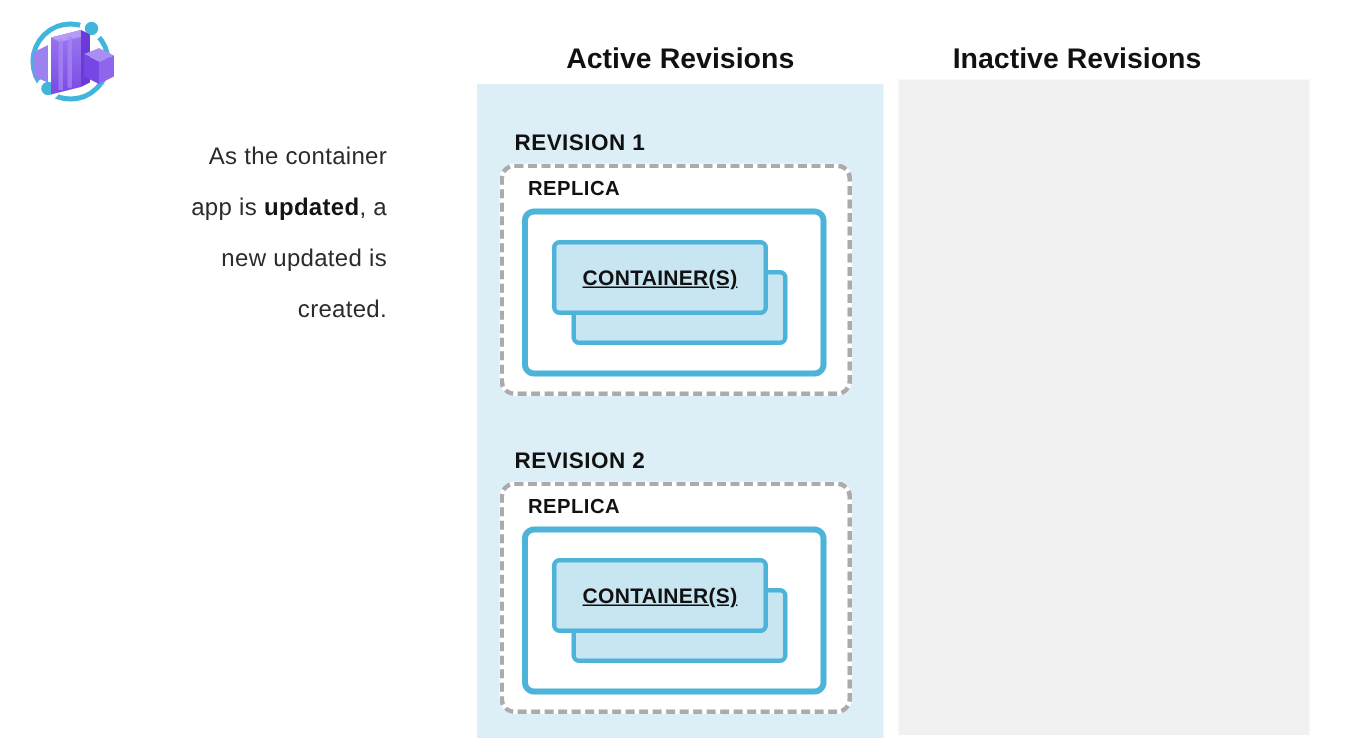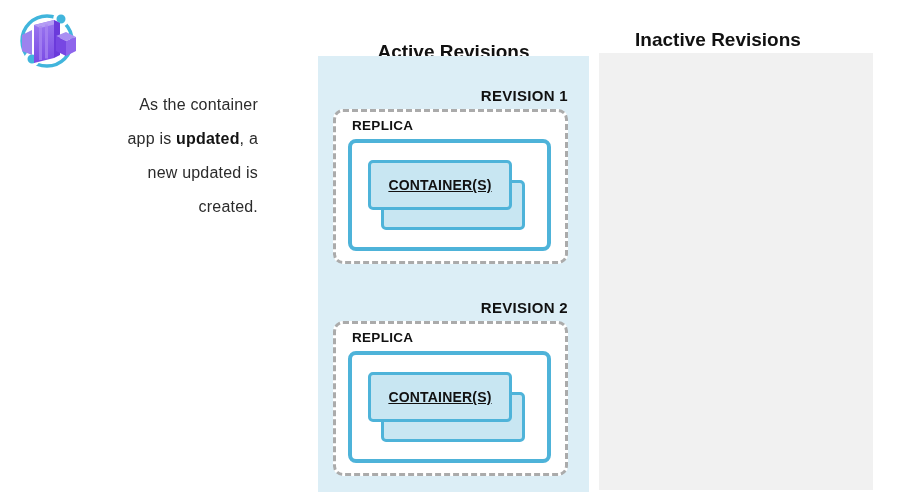--- a/index.html
+++ b/index.html
@@ -19,34 +19,34 @@
     position: absolute; left: 28px; top: 88px; width: 230px;
     text-align: right; font-size: 16px; line-height: 34px;
     color: #2b2b2b; letter-spacing: 0.2px;
   }
   .intro b { color: #141414; }
 
   .col-header {
     position: absolute; top: 29px; font-size: 19px; font-weight: 700;
     text-align: center; color: #111;
   }
-  .col-header.active   { left: 318px; width: 271px; margin-top: 12px; }
+  .col-header.active   { left: 318px; width: 271px; }
   .col-header.inactive { left: 581px; width: 274px; }
 
   .panel { position: absolute; }
   .panel.active   { left: 318px; top: 56px; width: 271px; height: 436px; background: #dceef6; }
   .panel.inactive { left: 599px; top: 53px; width: 274px; height: 437px; background: #f1f1f1; }
 
   .revision { position: absolute; left: 15px; width: 235px; }
   .revision.rev-1 { top: 31px; }
   .revision.rev-2 { top: 243px; }
 
   .revision-label {
     font-size: 15px; font-weight: 700; color: #111;
-    margin: 0 0 4px 10px; height: 18px; line-height: 18px; letter-spacing: 0.3px; text-align: right;
+    margin: 0 0 4px 10px; height: 18px; line-height: 18px; letter-spacing: 0.3px;
   }
 
   .replica-box {
     box-sizing: border-box; position: relative;
     width: 235px; height: 155px;
     background: #ffffff;
     border: 3px dashed var(--dash-gray);
     border-radius: 10px;
   }
   .replica-label {

